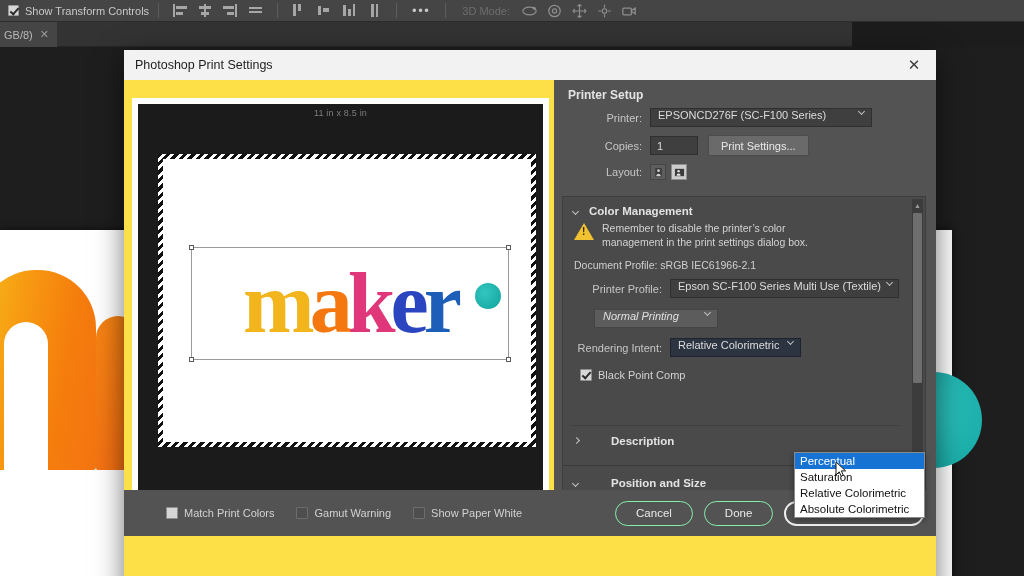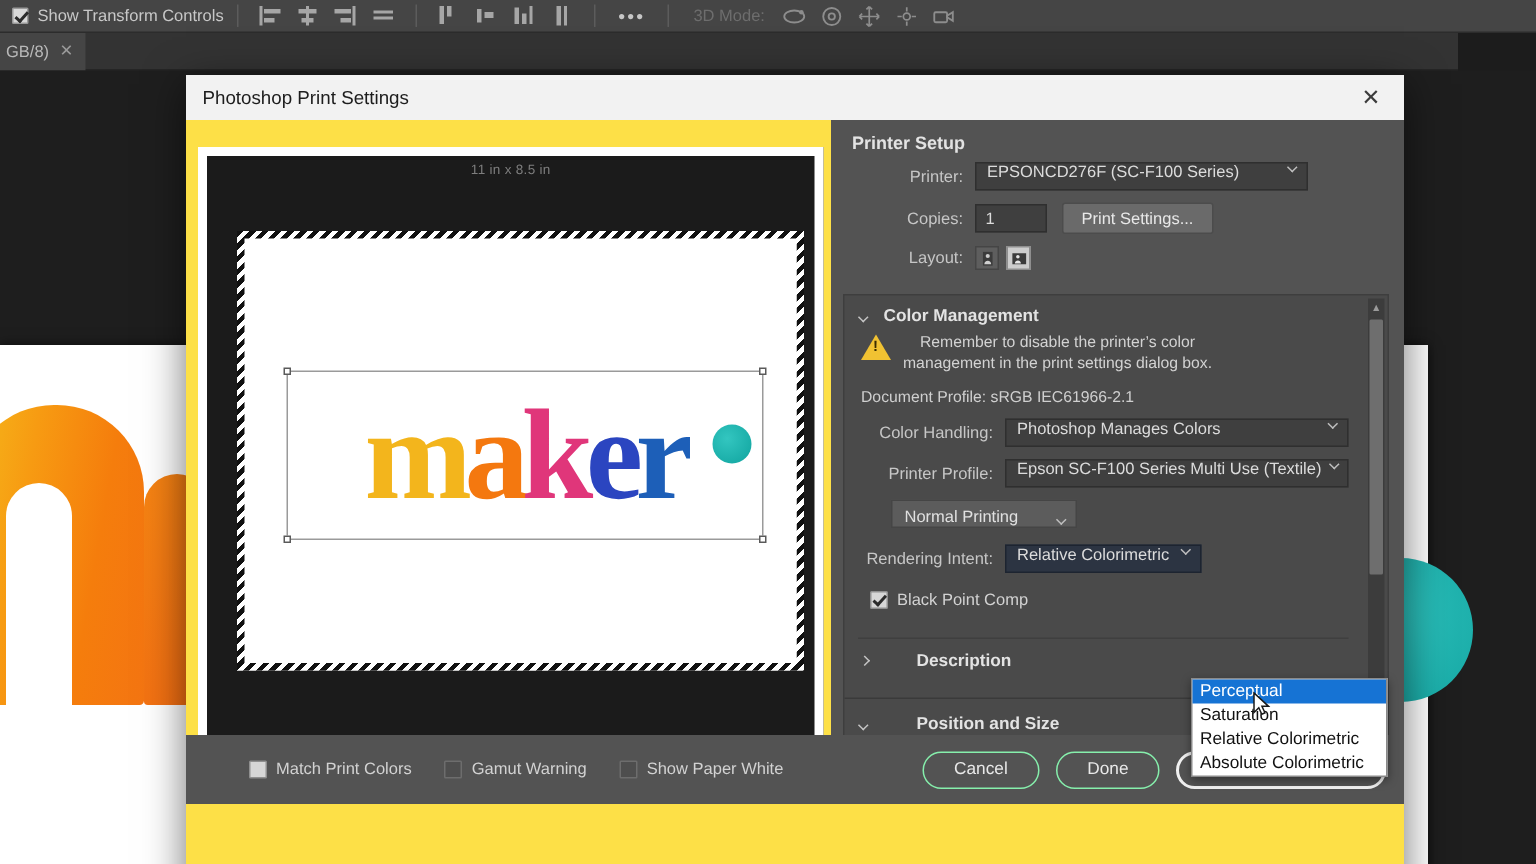--- a/index.html
+++ b/index.html
@@ -37,21 +37,21 @@
   .ob-icon i { position: absolute; background: #c2c2c2; display: block; }
   .ob-dots { color: #c6c6c6; font-size: 13px; letter-spacing: 1.5px; margin: 0 6px; flex: none; }
   .ob-3dlabel { font-size: 11px; color: #6d6d6d; margin: 0 7px; flex: none; }
   .ob-3dicon {
     width: 19px; height: 16px; margin: 0 3px; flex: none; opacity: .55;
     color: #c8c8c8;
   }
   .ob-3dicon svg { display: block; }
 
   .ps-tabstrip {
-    position: absolute; left: 0; top: 22px; width: 972px; height: 25px;
+    position: absolute; left: 0; top: 22px; width: 852px; height: 25px;
     background: #333333; border-bottom: 1px solid #252525;
   }
   .ps-tab {
     position: absolute; left: 0; top: 0; height: 25px;
     background: #454545; padding: 0 8px 0 4px;
     display: flex; align-items: center; gap: 7px;
   }
   .ps-tab-label { font-size: 11px; color: #b9b9b9; white-space: nowrap; }
   .ps-tab-close { font-size: 11px; color: #9a9a9a; line-height: 1; }
 
@@ -229,37 +229,37 @@
     position: absolute; left: 1px; top: 14px; width: 9px; height: 170px;
     background: #6e6e6e; border-radius: 1px;
   }
   .cm-arrow {
     position: absolute; left: 0; width: 11px; height: 12px;
     display: flex; align-items: center; justify-content: center;
     color: #9a9a9a; font-size: 7px;
   }
   .cm-arrow.up { top: 0; } .cm-arrow.down { bottom: 0; }
 
-  .warn-row { display: flex; gap: 8px; padding: 4px 0 8px 2px; text-align: center; }
+  .warn-row { display: flex; gap: 8px; padding: 4px 0 8px 2px; }
   .warn-tri {
     width: 0; height: 0; flex: none; margin-top: 2px;
     border-left: 10px solid transparent; border-right: 10px solid transparent;
     border-bottom: 17px solid #f1c232; position: relative;
   }
   .warn-tri::after {
     content: "!"; position: absolute; left: -2px; top: 4px;
     font-size: 10px; font-weight: bold; color: #3a2c00; line-height: 1;
   }
   .warn-text { font-size: 10.5px; color: #d2d2d2; line-height: 14px; }
   .doc-profile { font-size: 10.5px; color: #cfcfcf; margin: 2px 0 8px 2px; }
 
   .subbtn {
     height: 19px; background: #5c5c5c; border: 1px solid #454545;
-    display: inline-flex; align-items: flex-end; gap: 20px;
-    padding: 0 5px 0 8px; font-size: 11px; color: #e0e0e0;
+    display: inline-flex; align-items: flex-start; gap: 20px;
+    padding: 0 5px 0 8px; font-size: 11px; color: #e0e0e0; font-style: italic;
   }
 
   .chkrow { display: flex; align-items: center; gap: 6px; }
   .chk {
     width: 12px; height: 12px; background: #d6d6d6; border: 1px solid #8f8f8f;
     position: relative; flex: none; border-radius: 1px;
   }
   .chk.on::after {
     content: ""; position: absolute; left: 3px; top: 0px;
     width: 3px; height: 7px; border: solid #2b2b2b;
@@ -488,27 +488,20 @@
             <div class="warn-row">
               <div class="warn-tri"></div>
               <div class="warn-text">
                 <div>Remember to disable the printer’s color</div>
                 <div>management in the print settings dialog box.</div>
               </div>
             </div>
 
             <div class="doc-profile">Document Profile: sRGB IEC61966-2.1</div>
 
-            <div class="row">
-              <div class="row-label" style="width:98px;">Color Handling:</div>
-              <div class="select" style="width:232px;">
-                <span>Photoshop Manages Colors</span>
-                <span class="caret"></span>
-              </div>
-            </div>
 
             <div class="row">
               <div class="row-label" style="width:98px;">Printer Profile:</div>
               <div class="select" style="width:232px;">
                 <span>Epson SC-F100 Series Multi Use (Textile)</span>
                 <span class="caret"></span>
               </div>
             </div>
 
             <div style="margin:2px 0 10px 22px;">

